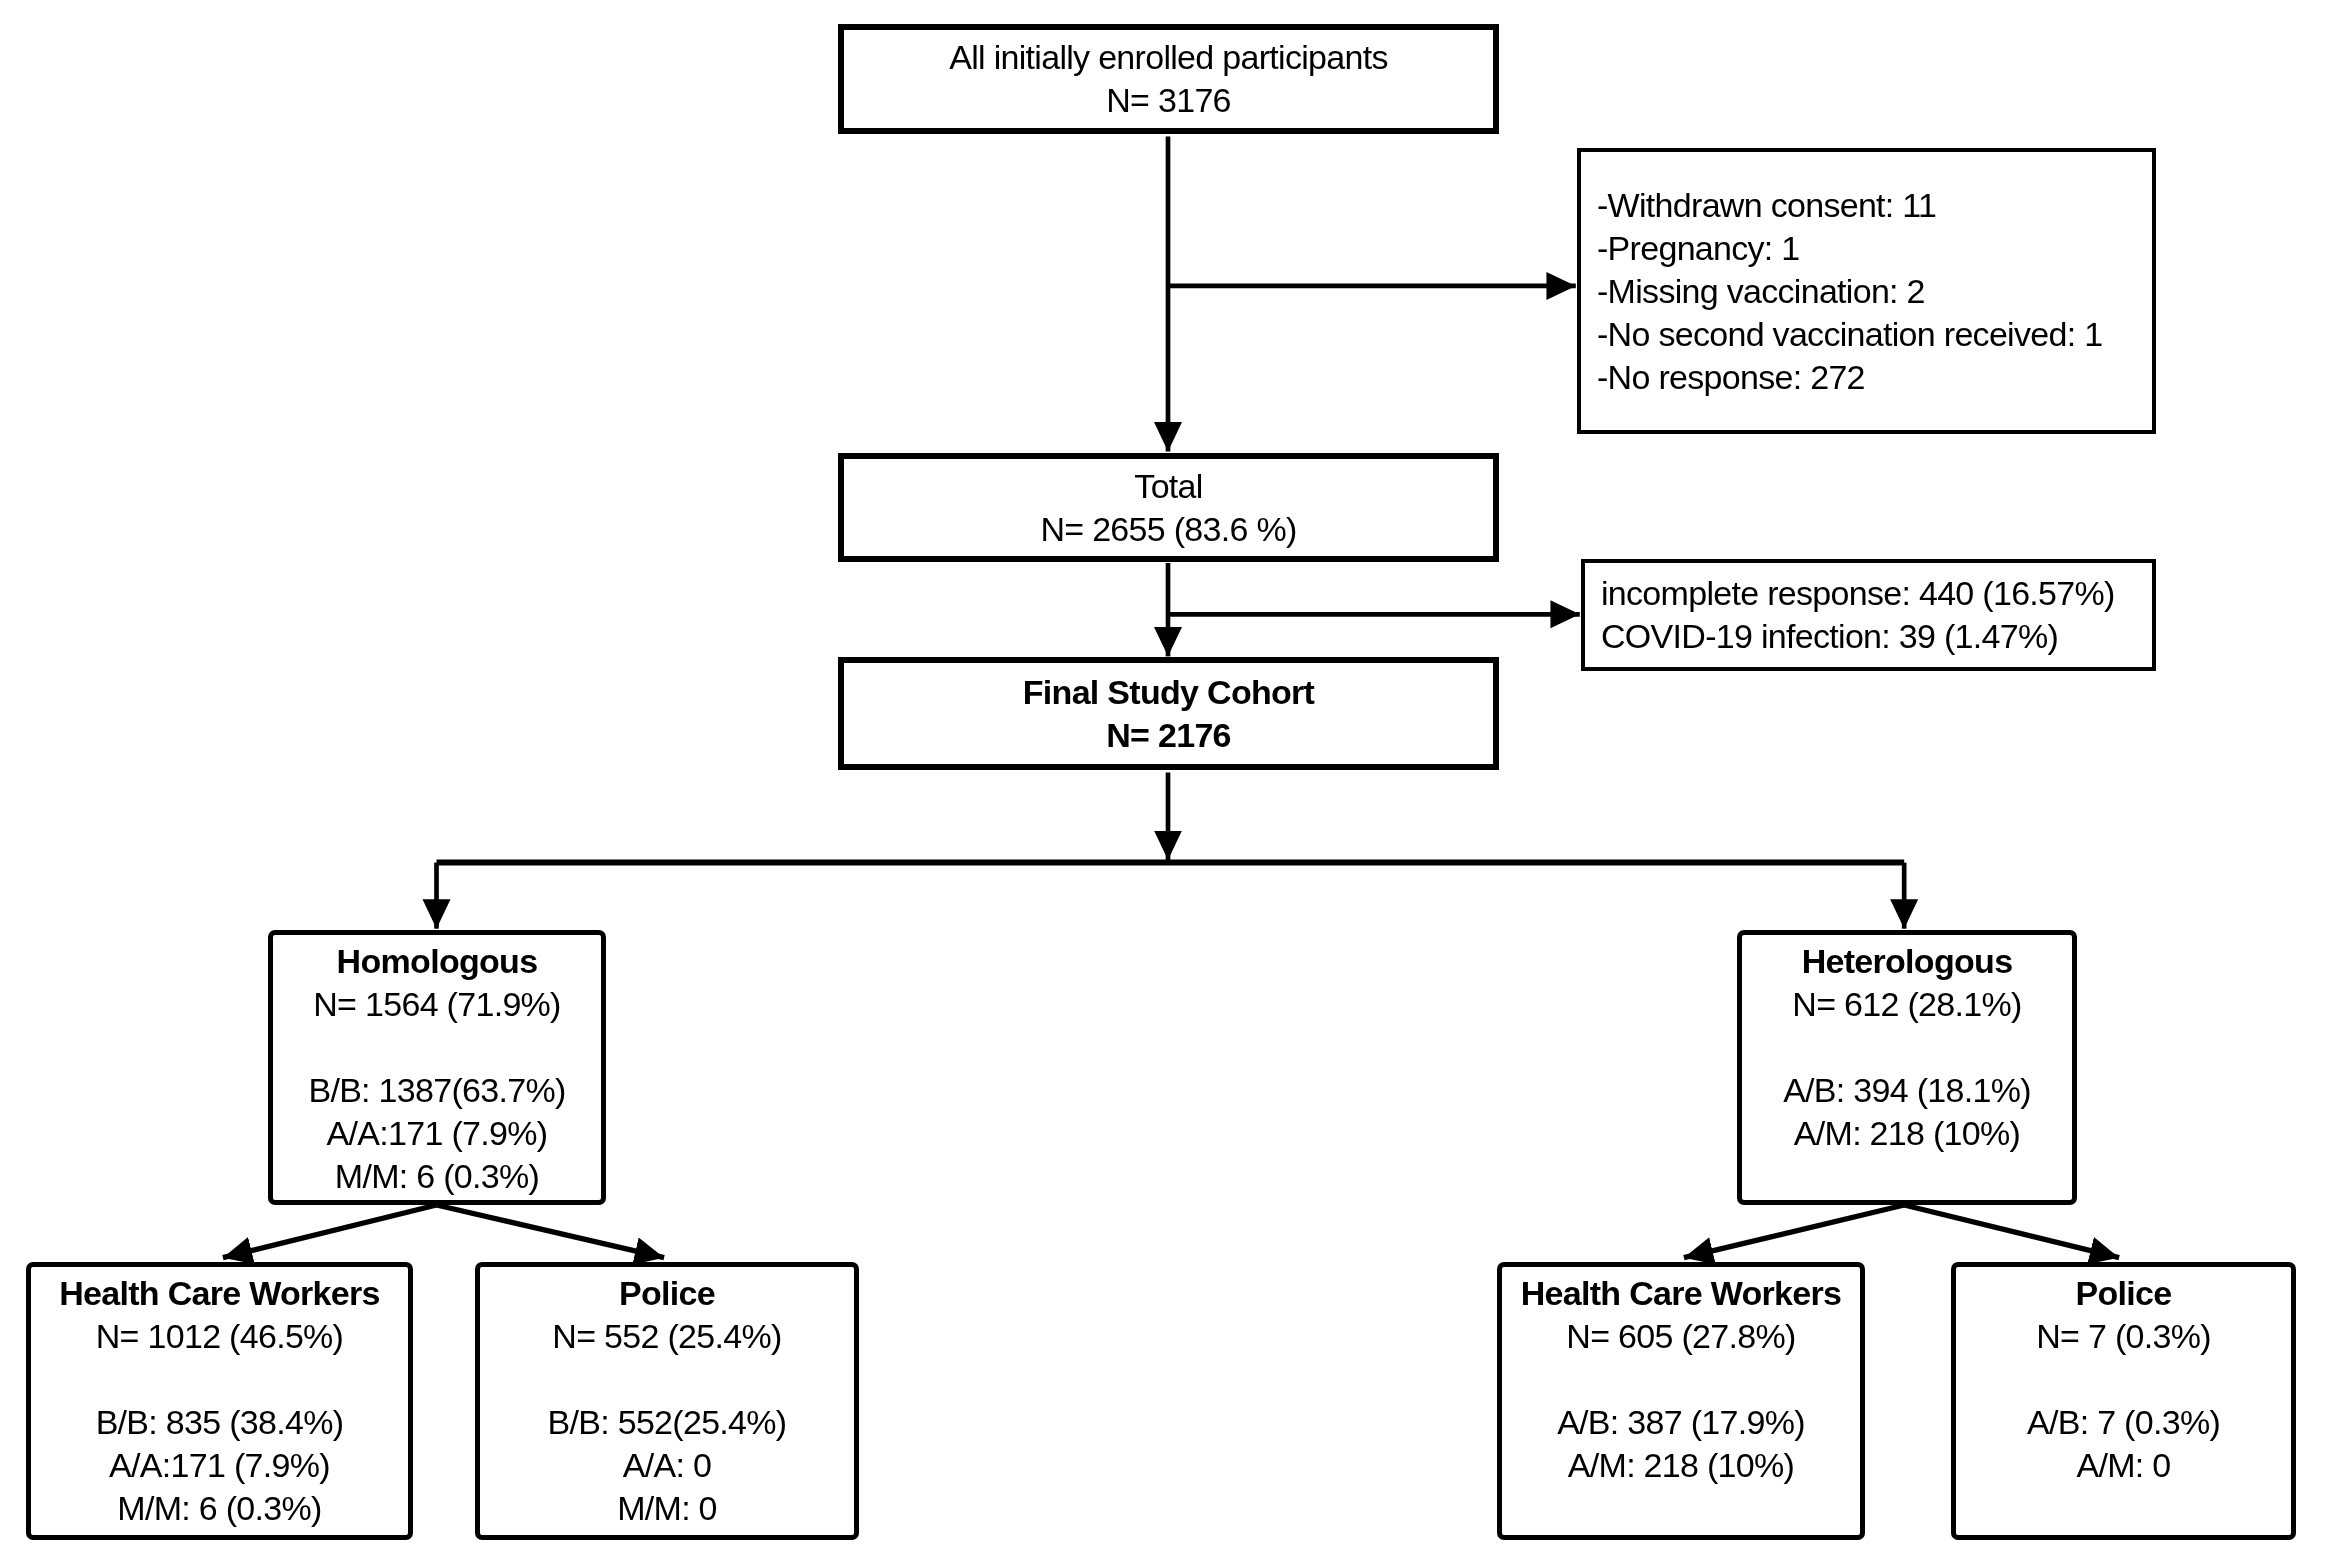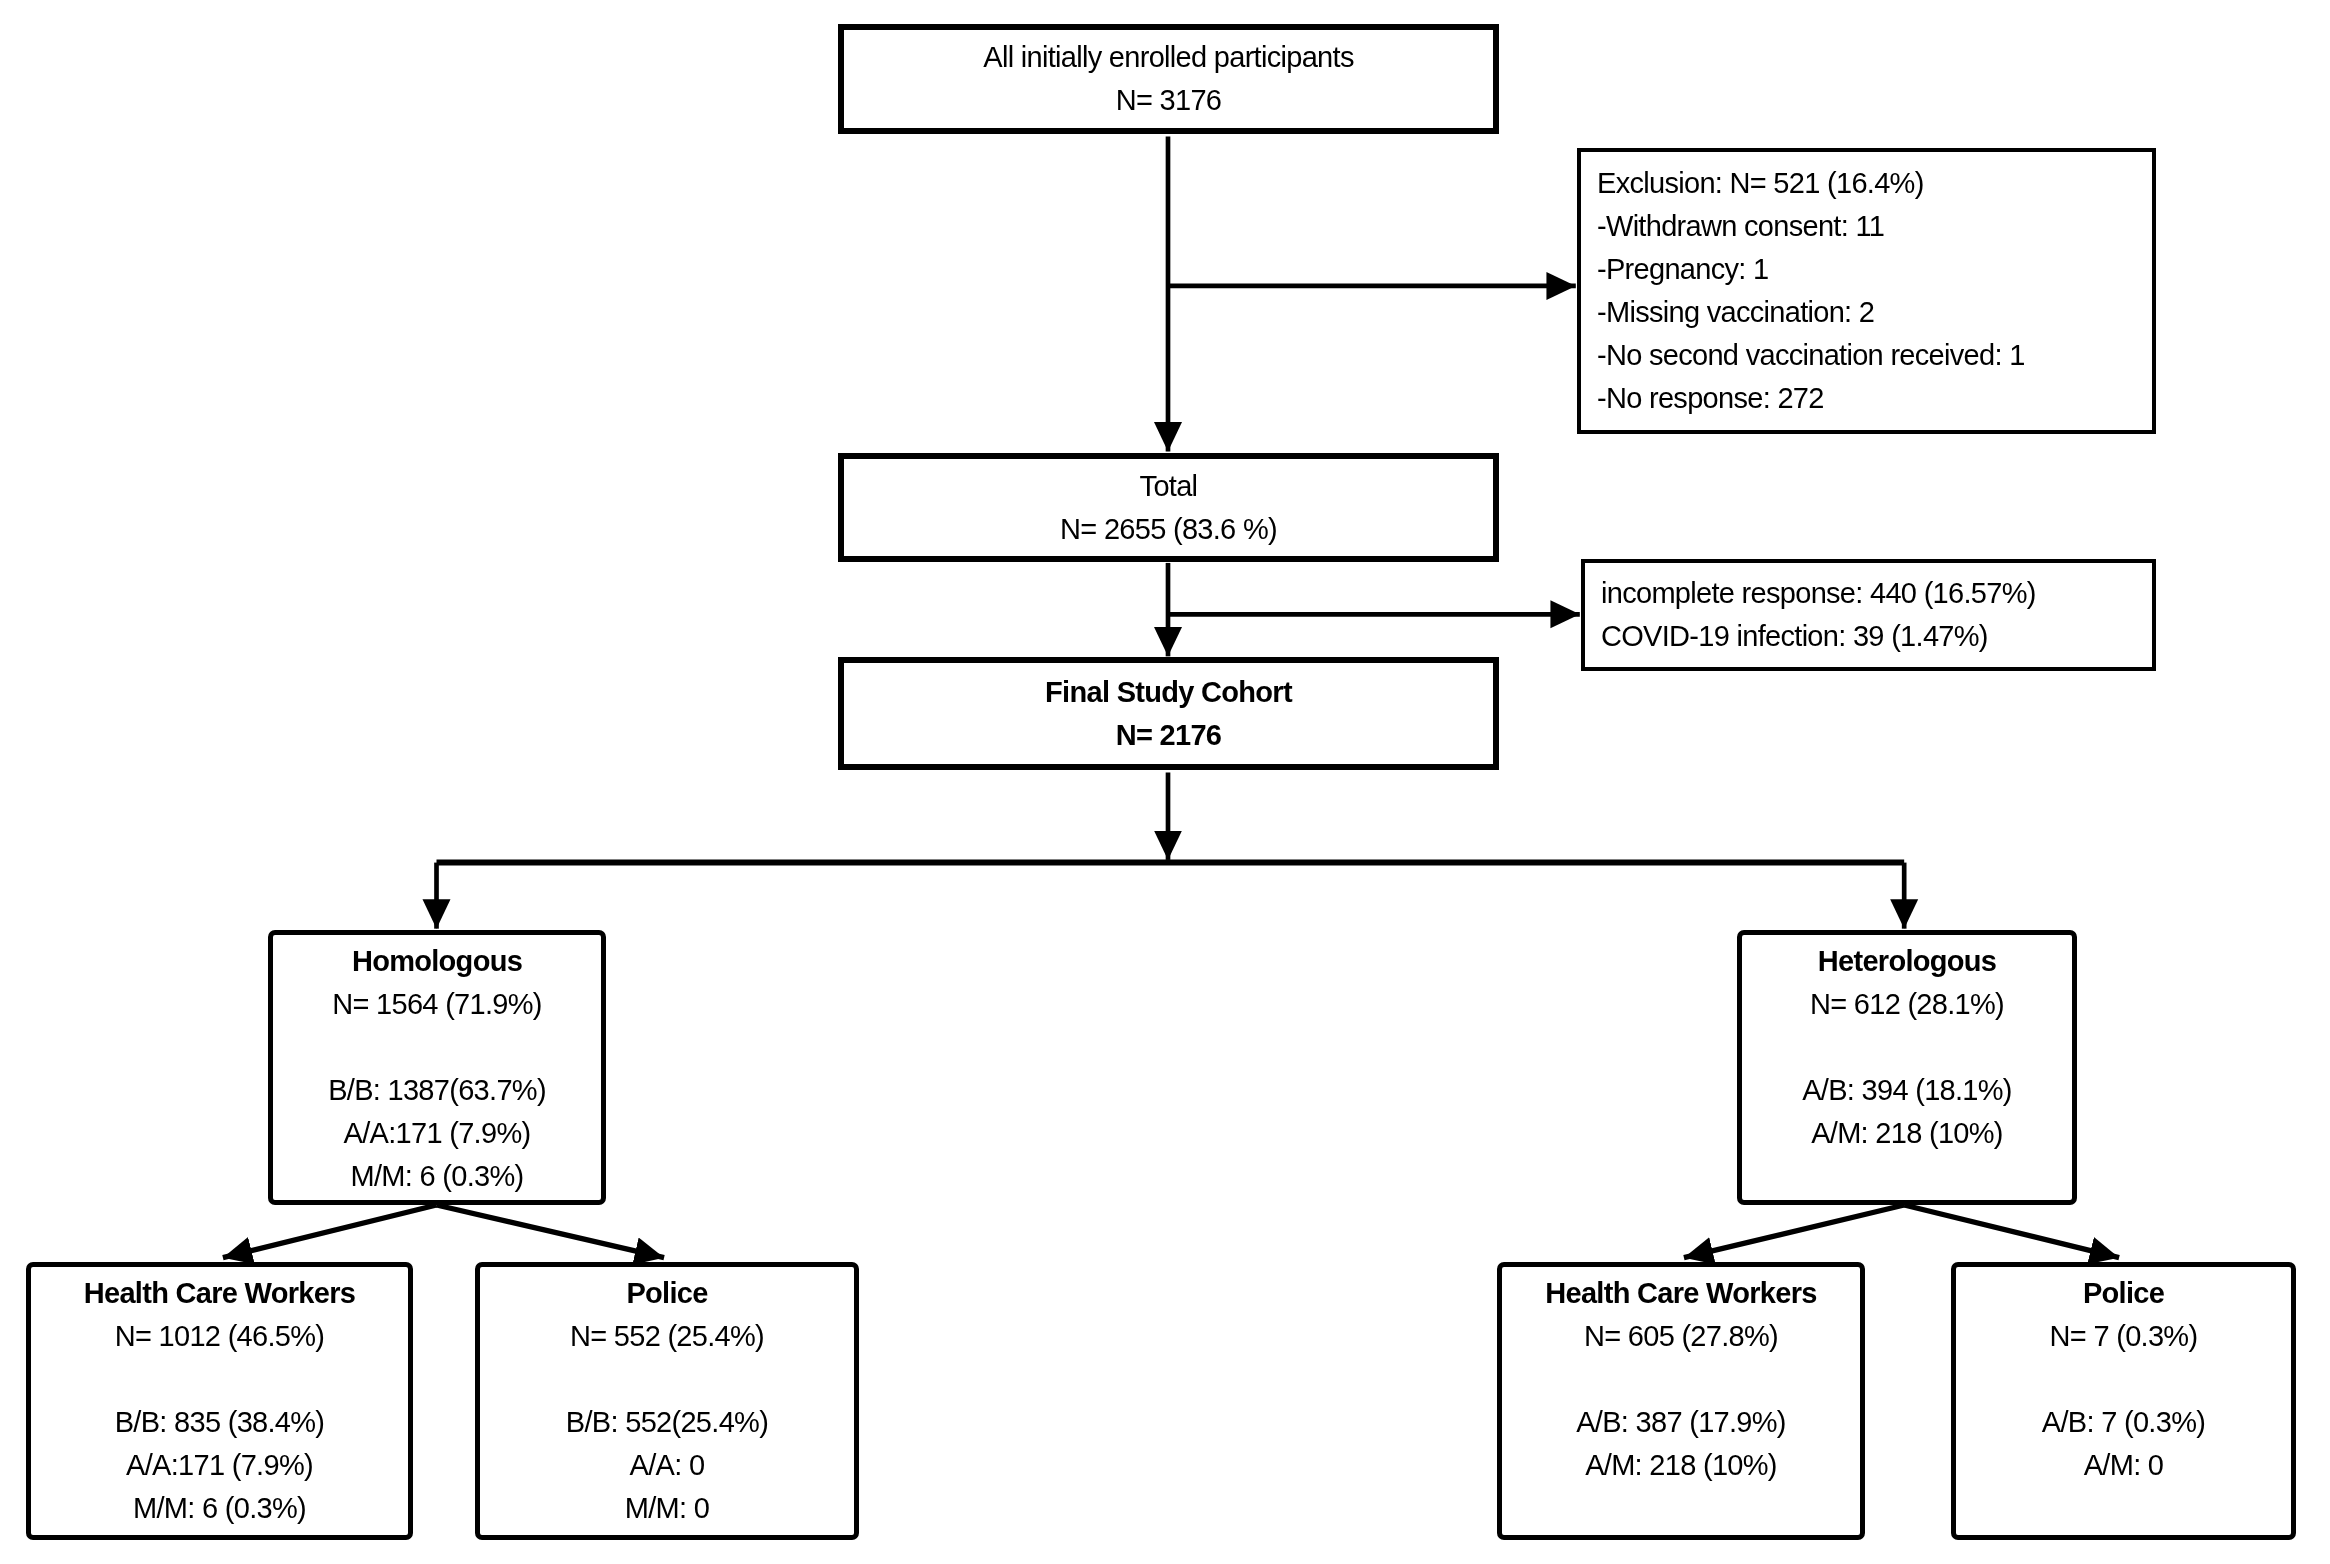--- a/index.html
+++ b/index.html
@@ -3,21 +3,21 @@
 <meta charset="utf-8">
 <style>
   html, body { margin: 0; padding: 0; background: #ffffff; }
   .canvas {
     position: relative;
     width: 1922px;
     height: 1565px;
     background: #ffffff;
     font-family: "Liberation Sans", sans-serif;
     color: #000000;
-    font-size: 29px;
+    font-size: 34px;
     line-height: 43px;
     letter-spacing: -0.7px;
   }
   svg.connectors {
     position: absolute;
     left: 0; top: 0;
     width: 2330px; height: 1565px;
   }
   .box {
     position: absolute;
@@ -71,21 +71,20 @@
     <line x1="2853" y1="1805" x2="2523" y2="1884" stroke="#000" stroke-width="8" marker-end="url(#ah)"></line>
     <line x1="2853" y1="1805" x2="3175" y2="1884" stroke="#000" stroke-width="8" marker-end="url(#ah)"></line>
   </svg>
 
   <div class="box thick center vcenter" style="left:838px; top:24px; width:661px; height:110px;">
     <div class="line">All initially enrolled participants</div>
     <div class="line">N= 3176</div>
   </div>
 
   <div class="box thin leftal vcenter" style="left:1577px; top:148px; width:579px; height:286px;">
-    <div class="line">Exclusion: N= 521 (16.4%)</div>
     <div class="line">-Withdrawn consent: 11</div>
     <div class="line">-Pregnancy: 1</div>
     <div class="line">-Missing vaccination: 2</div>
     <div class="line">-No second vaccination received: 1</div>
     <div class="line">-No response: 272</div>
   </div>
 
   <div class="box thick center vcenter" style="left:838px; top:453px; width:661px; height:109px;">
     <div class="line">Total</div>
     <div class="line">N= 2655 (83.6 %)</div>

